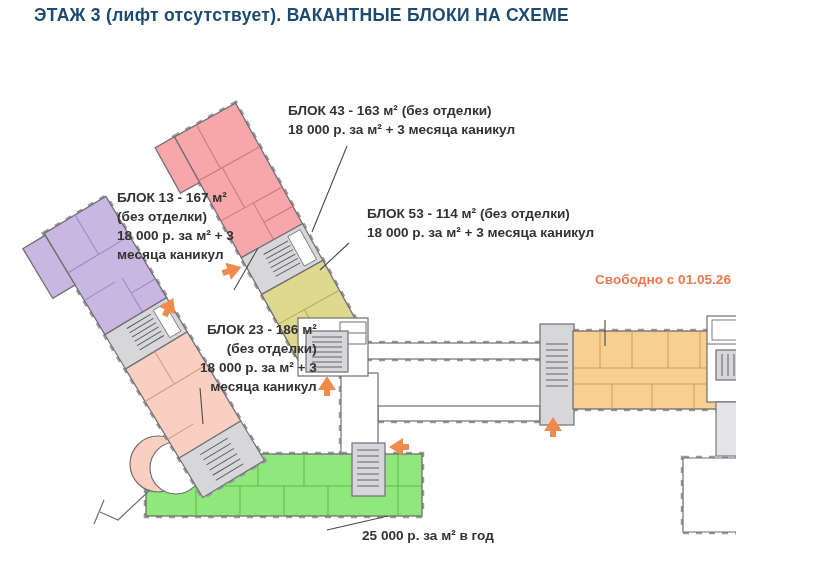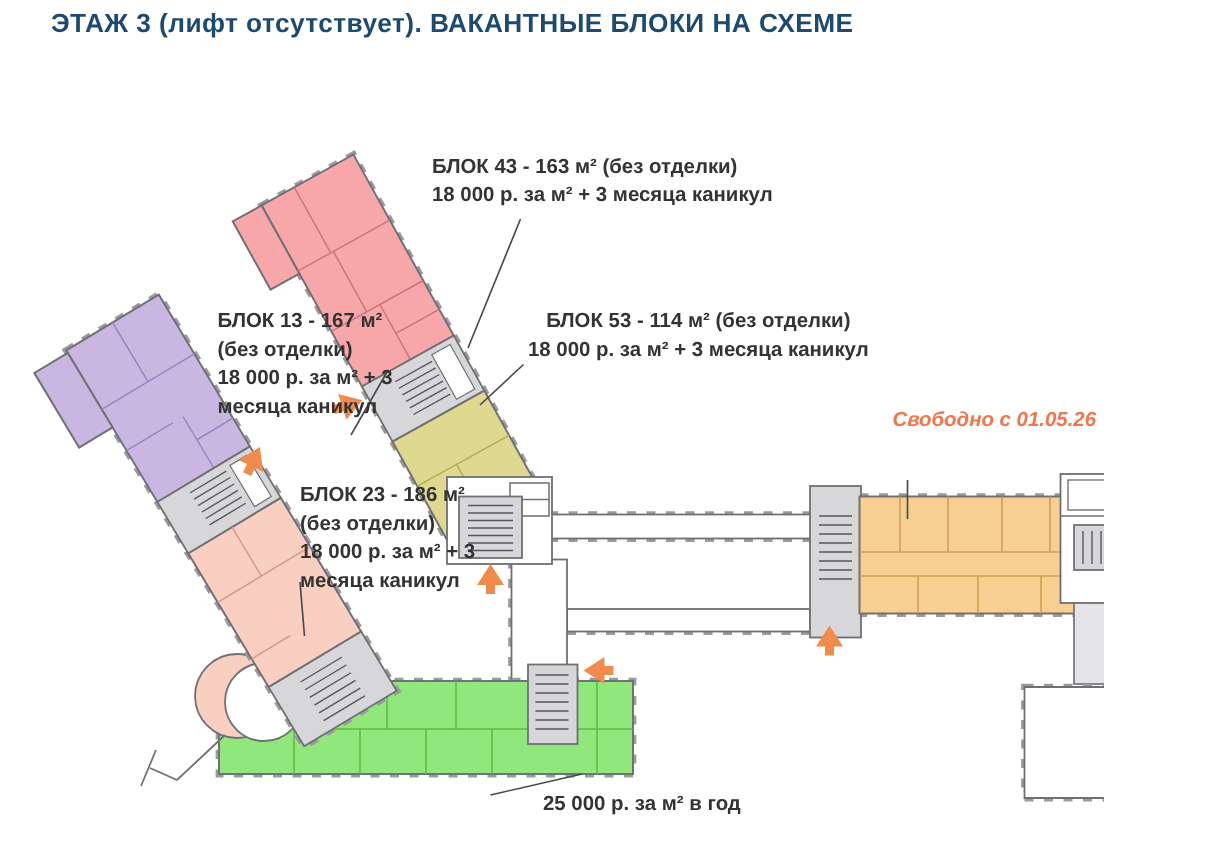--- a/index.html
+++ b/index.html
@@ -3,21 +3,21 @@
 <meta charset="utf-8">
 <style>
   html,body{margin:0;padding:0;background:#ffffff;}
   .stage{position:relative;width:736px;height:561px;background:#ffffff;overflow:hidden;
          font-family:"Liberation Sans","DejaVu Sans",sans-serif;}
   .plan{position:absolute;left:0;top:0;}
   .page-title{position:absolute;left:34px;top:5px;font-size:17.5px;font-weight:700;
               letter-spacing:.3px;color:#1d4a70;white-space:nowrap;}
   .lbl{position:absolute;font-size:13.6px;line-height:19px;font-weight:700;color:#333333;white-space:nowrap;}
   .lbl span{display:block;padding-left:33px;}
-  .avail{color:#f0764d;font-style:italic;}
+  .avail{color:#f0764d;}
 </style>
 </head>
 <body>
 
 <div class="stage">
 
   <svg class="plan" width="820" height="561" viewBox="0 0 820 561">
 
     <g stroke="#6f6f74">
       <line x1="366" y1="343" x2="542" y2="343" stroke="#9a9a9f" stroke-width="4.5" stroke-dasharray="6 7"></line>
@@ -216,33 +216,33 @@
     </g>
   </svg>
 
   <div class="page-title">ЭТАЖ 3 (лифт отсутствует). ВАКАНТНЫЕ БЛОКИ НА СХЕМЕ</div>
 
   <div class="lbl" style="left:255px;top:101px;">
     <span>БЛОК 43 - 163 м² (без отделки)</span>
     <span>18 000 р. за м² + 3 месяца каникул</span>
   </div>
 
-  <div class="lbl" style="left:112px;top:188px;margin-top:16px;">
+  <div class="lbl" style="left:84px;top:188px;">
     <span>БЛОК 13 - 167 м²</span>
     <span>(без отделки)</span>
     <span>18 000 р. за м² + 3</span>
     <span>месяца каникул</span>
   </div>
 
-  <div class="lbl" style="left:319px;top:204px;text-align:center;">
+  <div class="lbl" style="left:334px;top:204px;">
     <span>БЛОК 53 - 114 м² (без отделки)</span>
     <span>18 000 р. за м² + 3 месяца каникул</span>
   </div>
 
-  <div class="lbl" style="left:167px;top:320px;">
+  <div class="lbl" style="left:167px;top:320px;text-align:right;">
     <span>БЛОК 23 - 186 м²</span>
     <span>(без отделки)</span>
     <span>18 000 р. за м² + 3</span>
     <span>месяца каникул</span>
   </div>
 
   <div class="lbl" style="left:562px;top:270px;">
     <span class="avail">Свободно с 01.05.26</span>
   </div>
 

